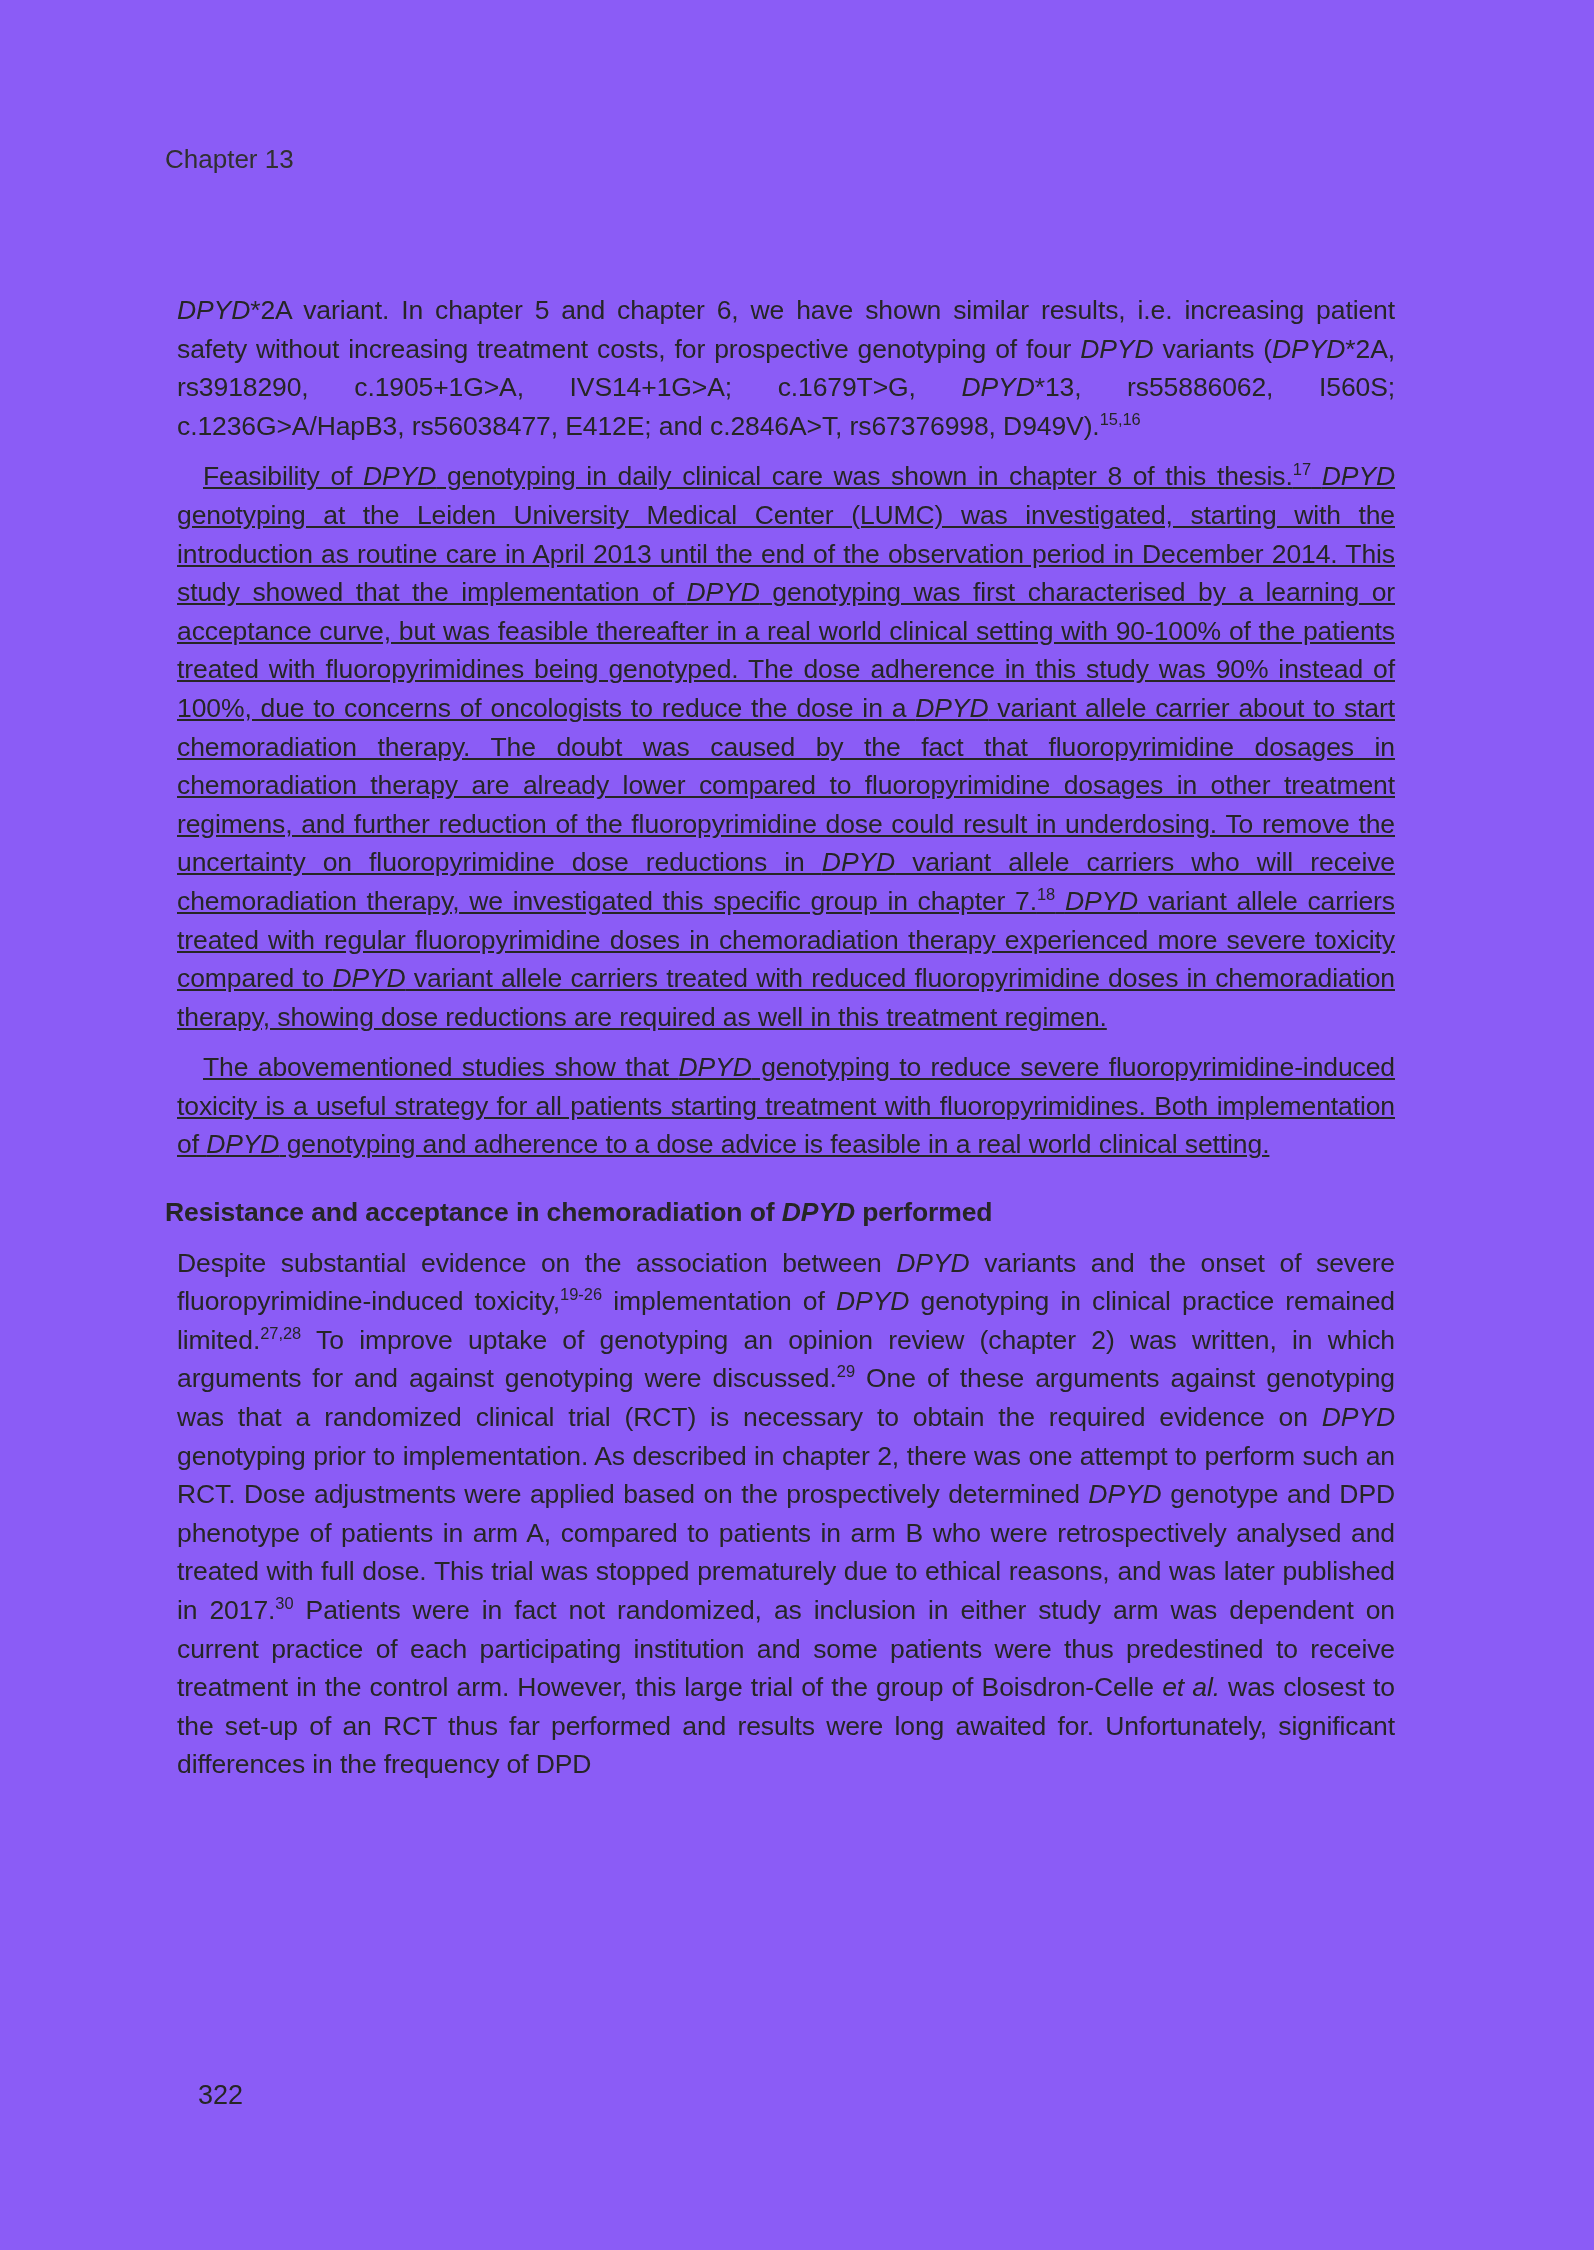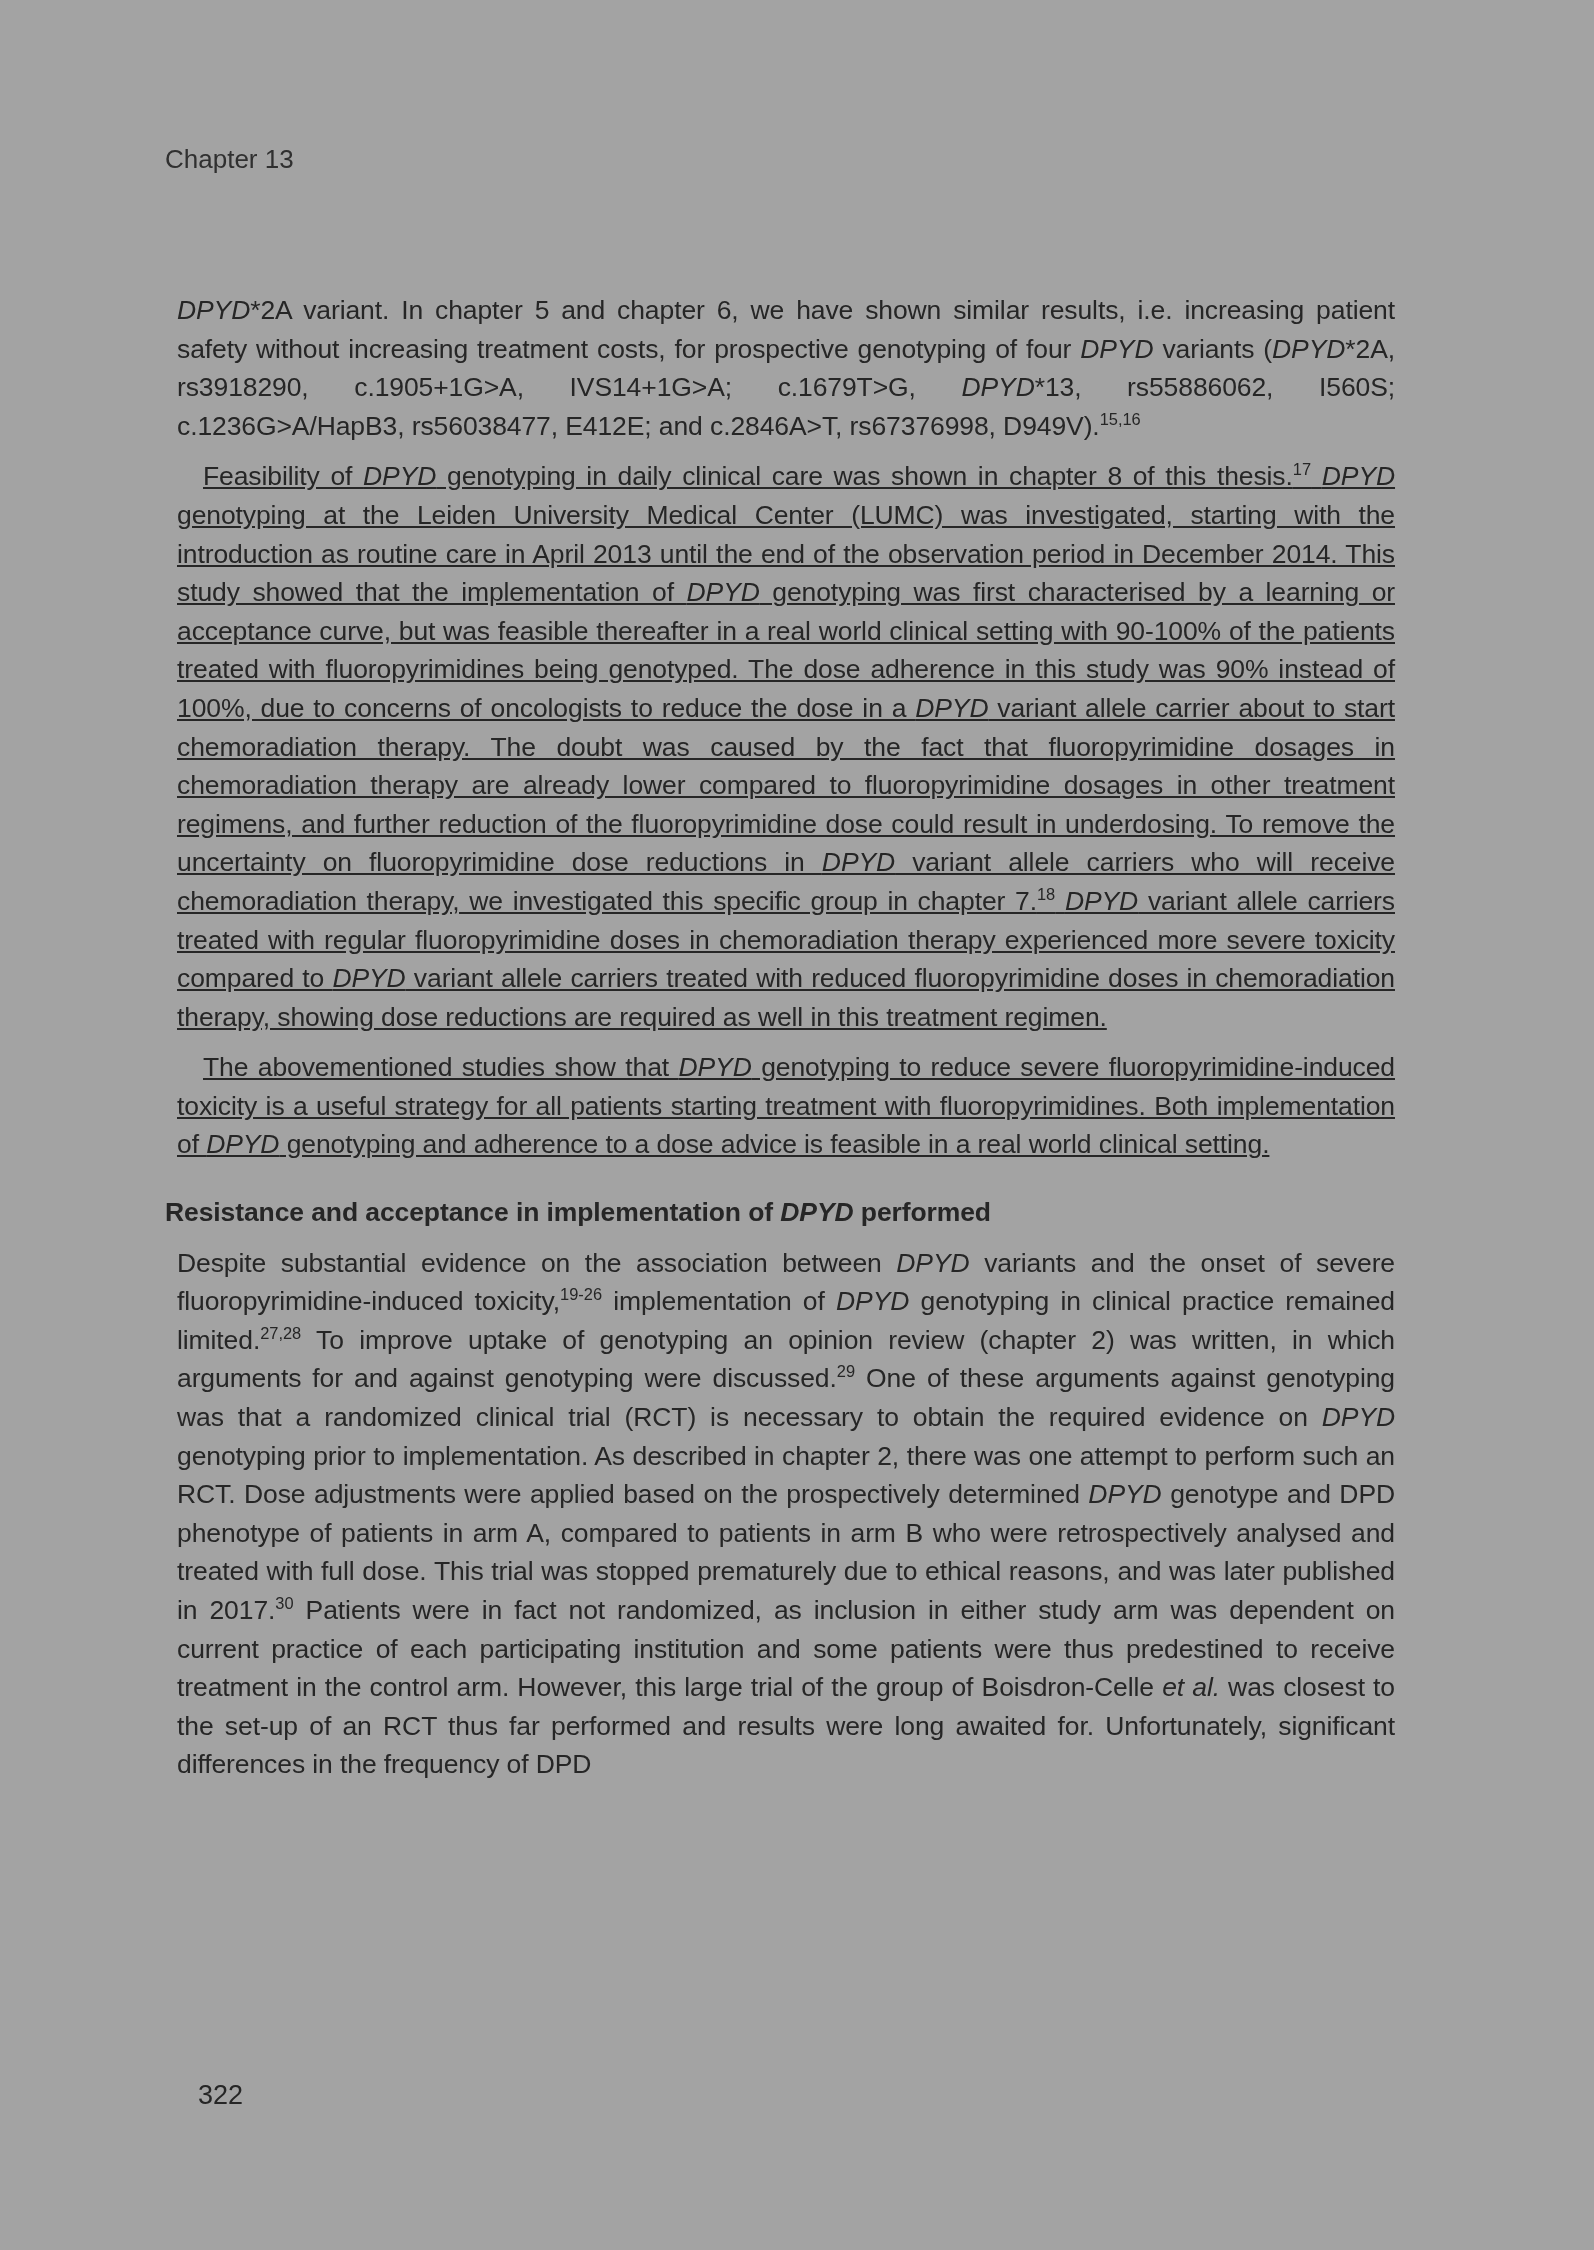--- a/index.html
+++ b/index.html
@@ -4,21 +4,21 @@
 <style>
   html, body {
     margin: 0;
     padding: 0;
     background: #ffffff;
   }
   .page {
     position: relative;
     width: 1594px;
     height: 2250px;
-    background: #a3a3a3;
+    background: #8b5cf6;
     font-family: "Liberation Sans", "DejaVu Sans", sans-serif;
     color: #262626;
     overflow: hidden;
   }
   .running-header {
     position: absolute;
     left: 165px;
     top: 144px;
     font-size: 26px;
     line-height: 30px;
@@ -73,19 +73,19 @@
 <body>
 
 <div class="page">
 
   <div class="running-header">Chapter 13</div>
 
   <div class="body-text">
     <p><em>DPYD</em>*2A variant. In chapter 5 and chapter 6, we have shown similar results, i.e. increasing patient safety without increasing treatment costs, for prospective genotyping of four <em>DPYD</em> variants (<em>DPYD</em>*2A, rs3918290, c.1905+1G&gt;A, IVS14+1G&gt;A; c.1679T&gt;G, <em>DPYD</em>*13, rs55886062, I560S; c.1236G&gt;A/HapB3, rs56038477, E412E; and c.2846A&gt;T, rs67376998, D949V).<sup>15,16</sup></p>
     <p class="indent">Feasibility of <em>DPYD</em> genotyping in daily clinical care was shown in chapter 8 of this thesis.<sup>17</sup> <em>DPYD</em> genotyping at the Leiden University Medical Center (LUMC) was investigated, starting with the introduction as routine care in April 2013 until the end of the observation period in December 2014. This study showed that the implementation of <em>DPYD</em> genotyping was first characterised by a learning or acceptance curve, but was feasible thereafter in a real world clinical setting with 90-100% of the patients treated with fluoropyrimidines being genotyped. The dose adherence in this study was 90% instead of 100%, due to concerns of oncologists to reduce the dose in a <em>DPYD</em> variant allele carrier about to start chemoradiation therapy. The doubt was caused by the fact that fluoropyrimidine dosages in chemoradiation therapy are already lower compared to fluoropyrimidine dosages in other treatment regimens, and further reduction of the fluoropyrimidine dose could result in underdosing. To remove the uncertainty on fluoropyrimidine dose reductions in <em>DPYD</em> variant allele carriers who will receive chemoradiation therapy, we investigated this specific group in chapter 7.<sup>18</sup> <em>DPYD</em> variant allele carriers treated with regular fluoropyrimidine doses in chemoradiation therapy experienced more severe toxicity compared to <em>DPYD</em> variant allele carriers treated with reduced fluoropyrimidine doses in chemoradiation therapy, showing dose reductions are required as well in this treatment regimen.</p>
     <p class="indent">The abovementioned studies show that <em>DPYD</em> genotyping to reduce severe fluoropyrimidine-induced toxicity is a useful strategy for all patients starting treatment with fluoropyrimidines. Both implementation of <em>DPYD</em> genotyping and adherence to a dose advice is feasible in a real world clinical setting.</p>
-    <h2 class="heading"><strong>Resistance and acceptance in implementation of </strong><strong><em>DPYD</em></strong><strong> performed</strong></h2>
+    <h2 class="heading"><strong>Resistance and acceptance in chemoradiation of </strong><strong><em>DPYD</em></strong><strong> performed</strong></h2>
     <p>Despite substantial evidence on the association between <em>DPYD</em> variants and the onset of severe fluoropyrimidine-induced toxicity,<sup>19-26</sup> implementation of <em>DPYD</em> genotyping in clinical practice remained limited.<sup>27,28</sup> To improve uptake of genotyping an opinion review (chapter 2) was written, in which arguments for and against genotyping were discussed.<sup>29</sup> One of these arguments against genotyping was that a randomized clinical trial (RCT) is necessary to obtain the required evidence on <em>DPYD</em> genotyping prior to implementation. As described in chapter 2, there was one attempt to perform such an RCT. Dose adjustments were applied based on the prospectively determined <em>DPYD</em> genotype and DPD phenotype of patients in arm A, compared to patients in arm B who were retrospectively analysed and treated with full dose. This trial was stopped prematurely due to ethical reasons, and was later published in 2017.<sup>30</sup> Patients were in fact not randomized, as inclusion in either study arm was dependent on current practice of each participating institution and some patients were thus predestined to receive treatment in the control arm. However, this large trial of the group of Boisdron-Celle <em>et al.</em> was closest to the set-up of an RCT thus far performed and results were long awaited for. Unfortunately, significant differences in the frequency of DPD</p>
   </div>
 
   <div class="page-number">322</div>
 
 </div>
 
 </body></html>

